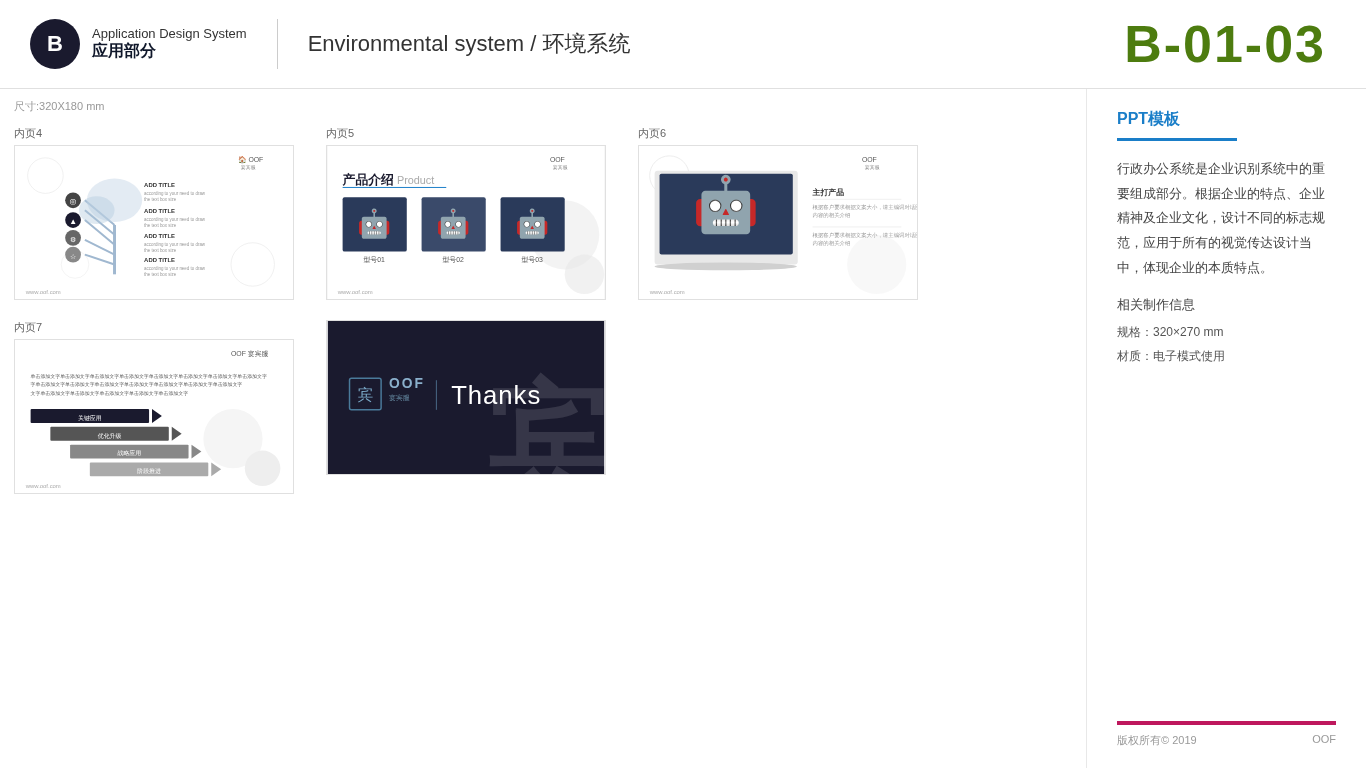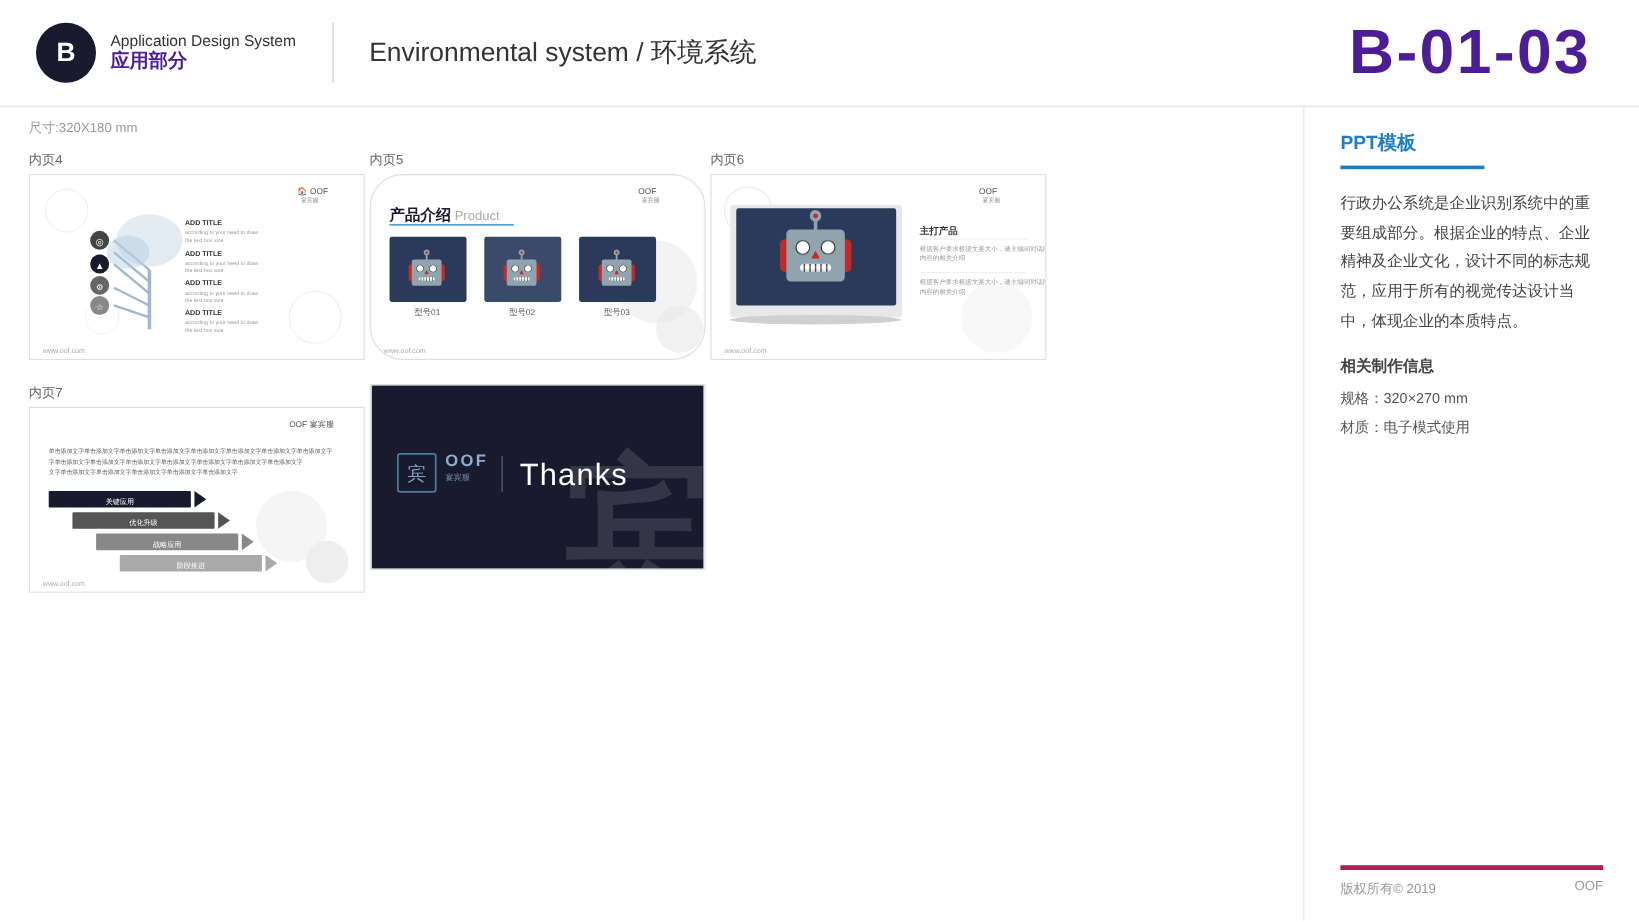--- a/index.html
+++ b/index.html
@@ -42,73 +42,73 @@
       display: flex;
       flex-direction: column;
     }
     .logo-text-en {
       font-size: 13px;
       color: #333;
       font-weight: 400;
     }
     .logo-text-cn {
       font-size: 16px;
-      color: #4c1d95;
+      color: #0f172a;
       font-weight: 600;
     }
     .header-divider {
       width: 1px;
       height: 50px;
       background: #ccc;
       margin: 0 30px;
     }
     .header-title {
       font-size: 22px;
       color: #333;
       font-weight: 300;
       flex: 1;
     }
     .header-code {
       font-size: 52px;
       font-weight: 700;
-      color: #4c1d95;
+      color: #4d7c0f;
       letter-spacing: 2px;
       line-height: 1;
     }
 
     
     .main {
       display: flex;
       flex: 1;
       overflow: hidden;
     }
 
     
     .content-area {
       flex: 1;
-      padding: 10px 30px 20px 24px;
+      padding: 10px 30px 20px 14px;
       overflow: hidden;
     }
 
     .size-label {
       font-size: 11px;
       color: #999;
       margin-bottom: 12px;
     }
 
     
     .slides-grid {
       display: flex;
       flex-direction: column;
       gap: 20px;
     }
 
     .slides-row {
       display: flex;
-      gap: 4px;
+      gap: 32px;
     }
 
     .slide-item {
       display: flex;
       flex-direction: column;
       gap: 4px;
     }
 
     .slide-label {
       font-size: 11px;
@@ -126,21 +126,20 @@
       width: 280px;
       height: 155px;
       background: #fff;
     }
 
     
     .slide5 {
       width: 280px;
       height: 155px;
       background: #f8f8f8;
-      border-radius: 28px;
     }
 
     
     .slide6 {
       width: 280px;
       height: 155px;
       background: #fff;
     }
 
     
@@ -178,21 +177,20 @@
       color: #444;
       line-height: 1.9;
       margin-bottom: 16px;
       font-family: Liberation Serif, serif;
     }
 
     .sidebar-info-title {
       font-size: 13px;
       color: #444;
       margin-bottom: 6px;
-      font-weight: bold;
     }
 
     .sidebar-info-item {
       font-size: 12px;
       color: #555;
       line-height: 2;
     }
 
     .sidebar-footer {
       margin-top: auto;

